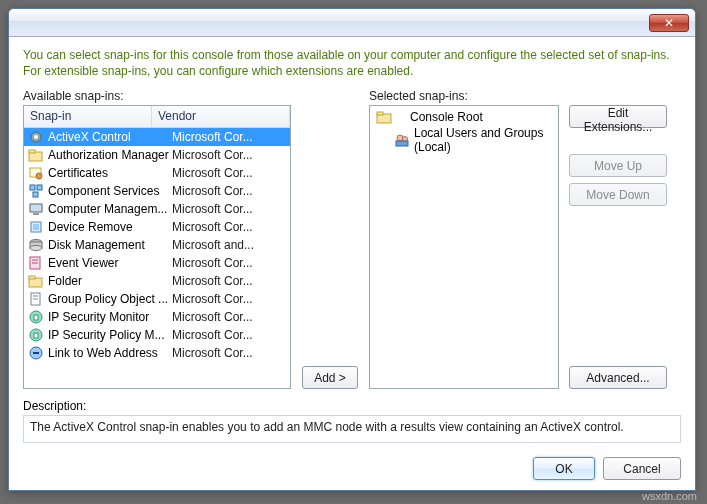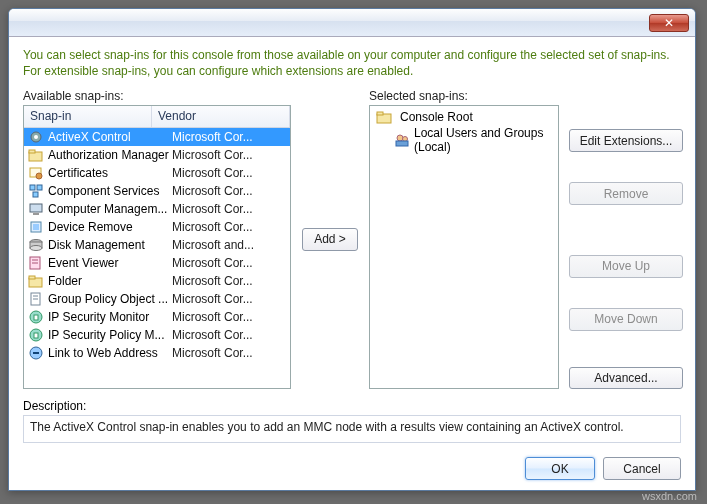--- a/index.html
+++ b/index.html
@@ -5,45 +5,45 @@
 * { box-sizing: border-box; font-family: "Segoe UI", Tahoma, sans-serif; font-size: 12px; }
 body { margin: 0; background: #6b6b6b; width: 707px; height: 504px; position: relative; }
 .window { position: absolute; left: 8px; top: 8px; width: 688px; height: 483px; background: #fff; border: 1px solid #5a7aa0; border-radius: 6px 6px 0 0; box-shadow: 0 2px 8px rgba(0,0,0,.3); }
 .titlebar { height: 28px; background: linear-gradient(#fdfefe, #e6ecf5 45%, #d7e1f0 46%, #e6eef9); border-radius: 5px 5px 0 0; display: flex; align-items: center; padding-left: 8px; border-bottom: 1px solid #aab; }
 .title-text { color: #2a3f5f; font-size: 12px; }
 .close-btn { margin-left: auto; margin-right: 6px; width: 40px; height: 18px; background: linear-gradient(#e89a8e,#c8503d 48%,#b13a28 52%,#cf6a58); border: 1px solid #8a3024; border-radius: 3px; color: #fff; display: flex; align-items: center; justify-content: center; cursor: pointer; font-size: 11px; }
 .client { padding: 10px 14px 10px 14px; height: calc(100% - 28px); display: flex; flex-direction: column; }
 .intro { color: #4d7c0f; line-height: 1.35; margin-bottom: 10px; }
 .mid { display: flex; gap: 10px; height: 300px; }
 .col-left { flex: 0 0 268px; display: flex; flex-direction: column; }
-.col-mid { flex: 0 0 58px; display: flex; align-items: center; justify-content: center; }
+.col-mid { flex: 0 0 58px; display: flex; align-items: flex-end; justify-content: center; }
 .col-right { flex: 0 0 190px; display: flex; flex-direction: column; }
 .col-buttons { flex: 1; display: flex; flex-direction: column; gap: 6px; padding-top: 16px; }
 .label { color: #222; margin-bottom: 2px; }
 .listbox { border: 1px solid #9aa; background: #fff; flex: 1; overflow: hidden; display: flex; flex-direction: column; position: relative; }
 .lv-head { display: flex; background: linear-gradient(#fbfcfe,#edf1f8); border-bottom: 1px solid #cfd6e3; height: 22px; }
 .lv-hcol { padding: 3px 6px; border-right: 1px solid #d6dce8; color: #2a3b5a; }
 .lv-hname { flex: 0 0 128px; }
 .lv-hvend { flex: 1; }
 .lv-body { overflow-y: scroll; flex: 1; }
 .lv-row { display: flex; align-items: center; height: 18px; padding: 0 4px; white-space: nowrap; }
 .lv-row.sel { background: #3399ff; color: #fff; }
 .lv-row.sel .vend { color: #fff; }
 .rowicon { width: 16px; height: 16px; margin-right: 4px; display: inline-flex; align-items: center; justify-content: center; }
 .rowname { flex: 0 0 124px; overflow: hidden; text-overflow: ellipsis; }
 .vend { color: #222; }
 .tree { border: 1px solid #9aa; background: #fff; flex: 1; padding: 4px 6px; }
-.tree-root { display: flex; align-items: center; gap: 8px; }
+.tree-root { display: flex; align-items: center; gap: 18px; }
 .tree-child { display: flex; align-items: center; gap: 4px; margin-left: 18px; margin-top: 2px; }
 .foldericon svg, .usersicon svg { display:block; }
 .btn { height: 23px; background: linear-gradient(#fdfdfd,#ededf2); border: 1px solid #8f99a8; border-radius: 3px; color: #222; cursor: pointer; padding: 0 8px; text-align: center; }
 .btn:disabled { color: #8c8c8c; border-color: #b6bcc6; background: linear-gradient(#f8f8f9,#eef0f3); cursor: default; }
-.btn-wide { width: 114px; margin-top: 24px; }
+.btn-wide { width: 98px; }
 .btn-add { width: 56px; }
-.btn-ok { width: 70px; background: linear-gradient(#fdfeff,#e6f1ff 48%,#d3e8ff 52%,#eaf4ff); border: 1px solid #4d8dd6; box-shadow: 0 0 3px rgba(80,150,230,.6); }
+.btn-ok { width: 62px; background: linear-gradient(#fdfeff,#e6f1ff 48%,#d3e8ff 52%,#eaf4ff); border: 1px solid #4d8dd6; box-shadow: 0 0 3px rgba(80,150,230,.6); }
 .col-buttons .spacer { flex: 1; }
 .desc-group { margin-top: 10px; }
 .fieldset-label { margin-bottom: 2px; }
 .desc-box { border: 1px solid #cfd6e3; background: #fff; height: 28px; padding: 4px 6px; color: #222; }
 .footer { margin-top: auto; display: flex; justify-content: flex-end; gap: 8px; padding-top: 8px; }
 .watermark { position: absolute; right: 10px; bottom: 2px; color: #bbb; font-size: 11px; }
 ::-webkit-scrollbar { width: 16px; }
 ::-webkit-scrollbar-track { background: #f0f0f0; border-left:1px solid #dcdde2;}
 ::-webkit-scrollbar-thumb { background: linear-gradient(#e6ecf6,#c8d4e6); border:1px solid #a9b7cd; border-radius:2px;}
 </style>
@@ -233,21 +233,20 @@
                   </svg>
                 </span>
                 <span>Local Users and Groups (Local)</span>
               </div>
             </div>
         </div>
       </div>
 
       <div class="col-buttons">
         <button class="btn btn-wide">Edit Extensions...</button>
-        <button class="btn btn-wide" disabled="">Remove</button>
         <div style="height:14px"></div>
         <button class="btn btn-wide" disabled="">Move Up</button>
         <button class="btn btn-wide" disabled="">Move Down</button>
         <div class="spacer"></div>
         <button class="btn btn-wide">Advanced...</button>
       </div>
 
     </div>
 
     <div class="desc-group">

